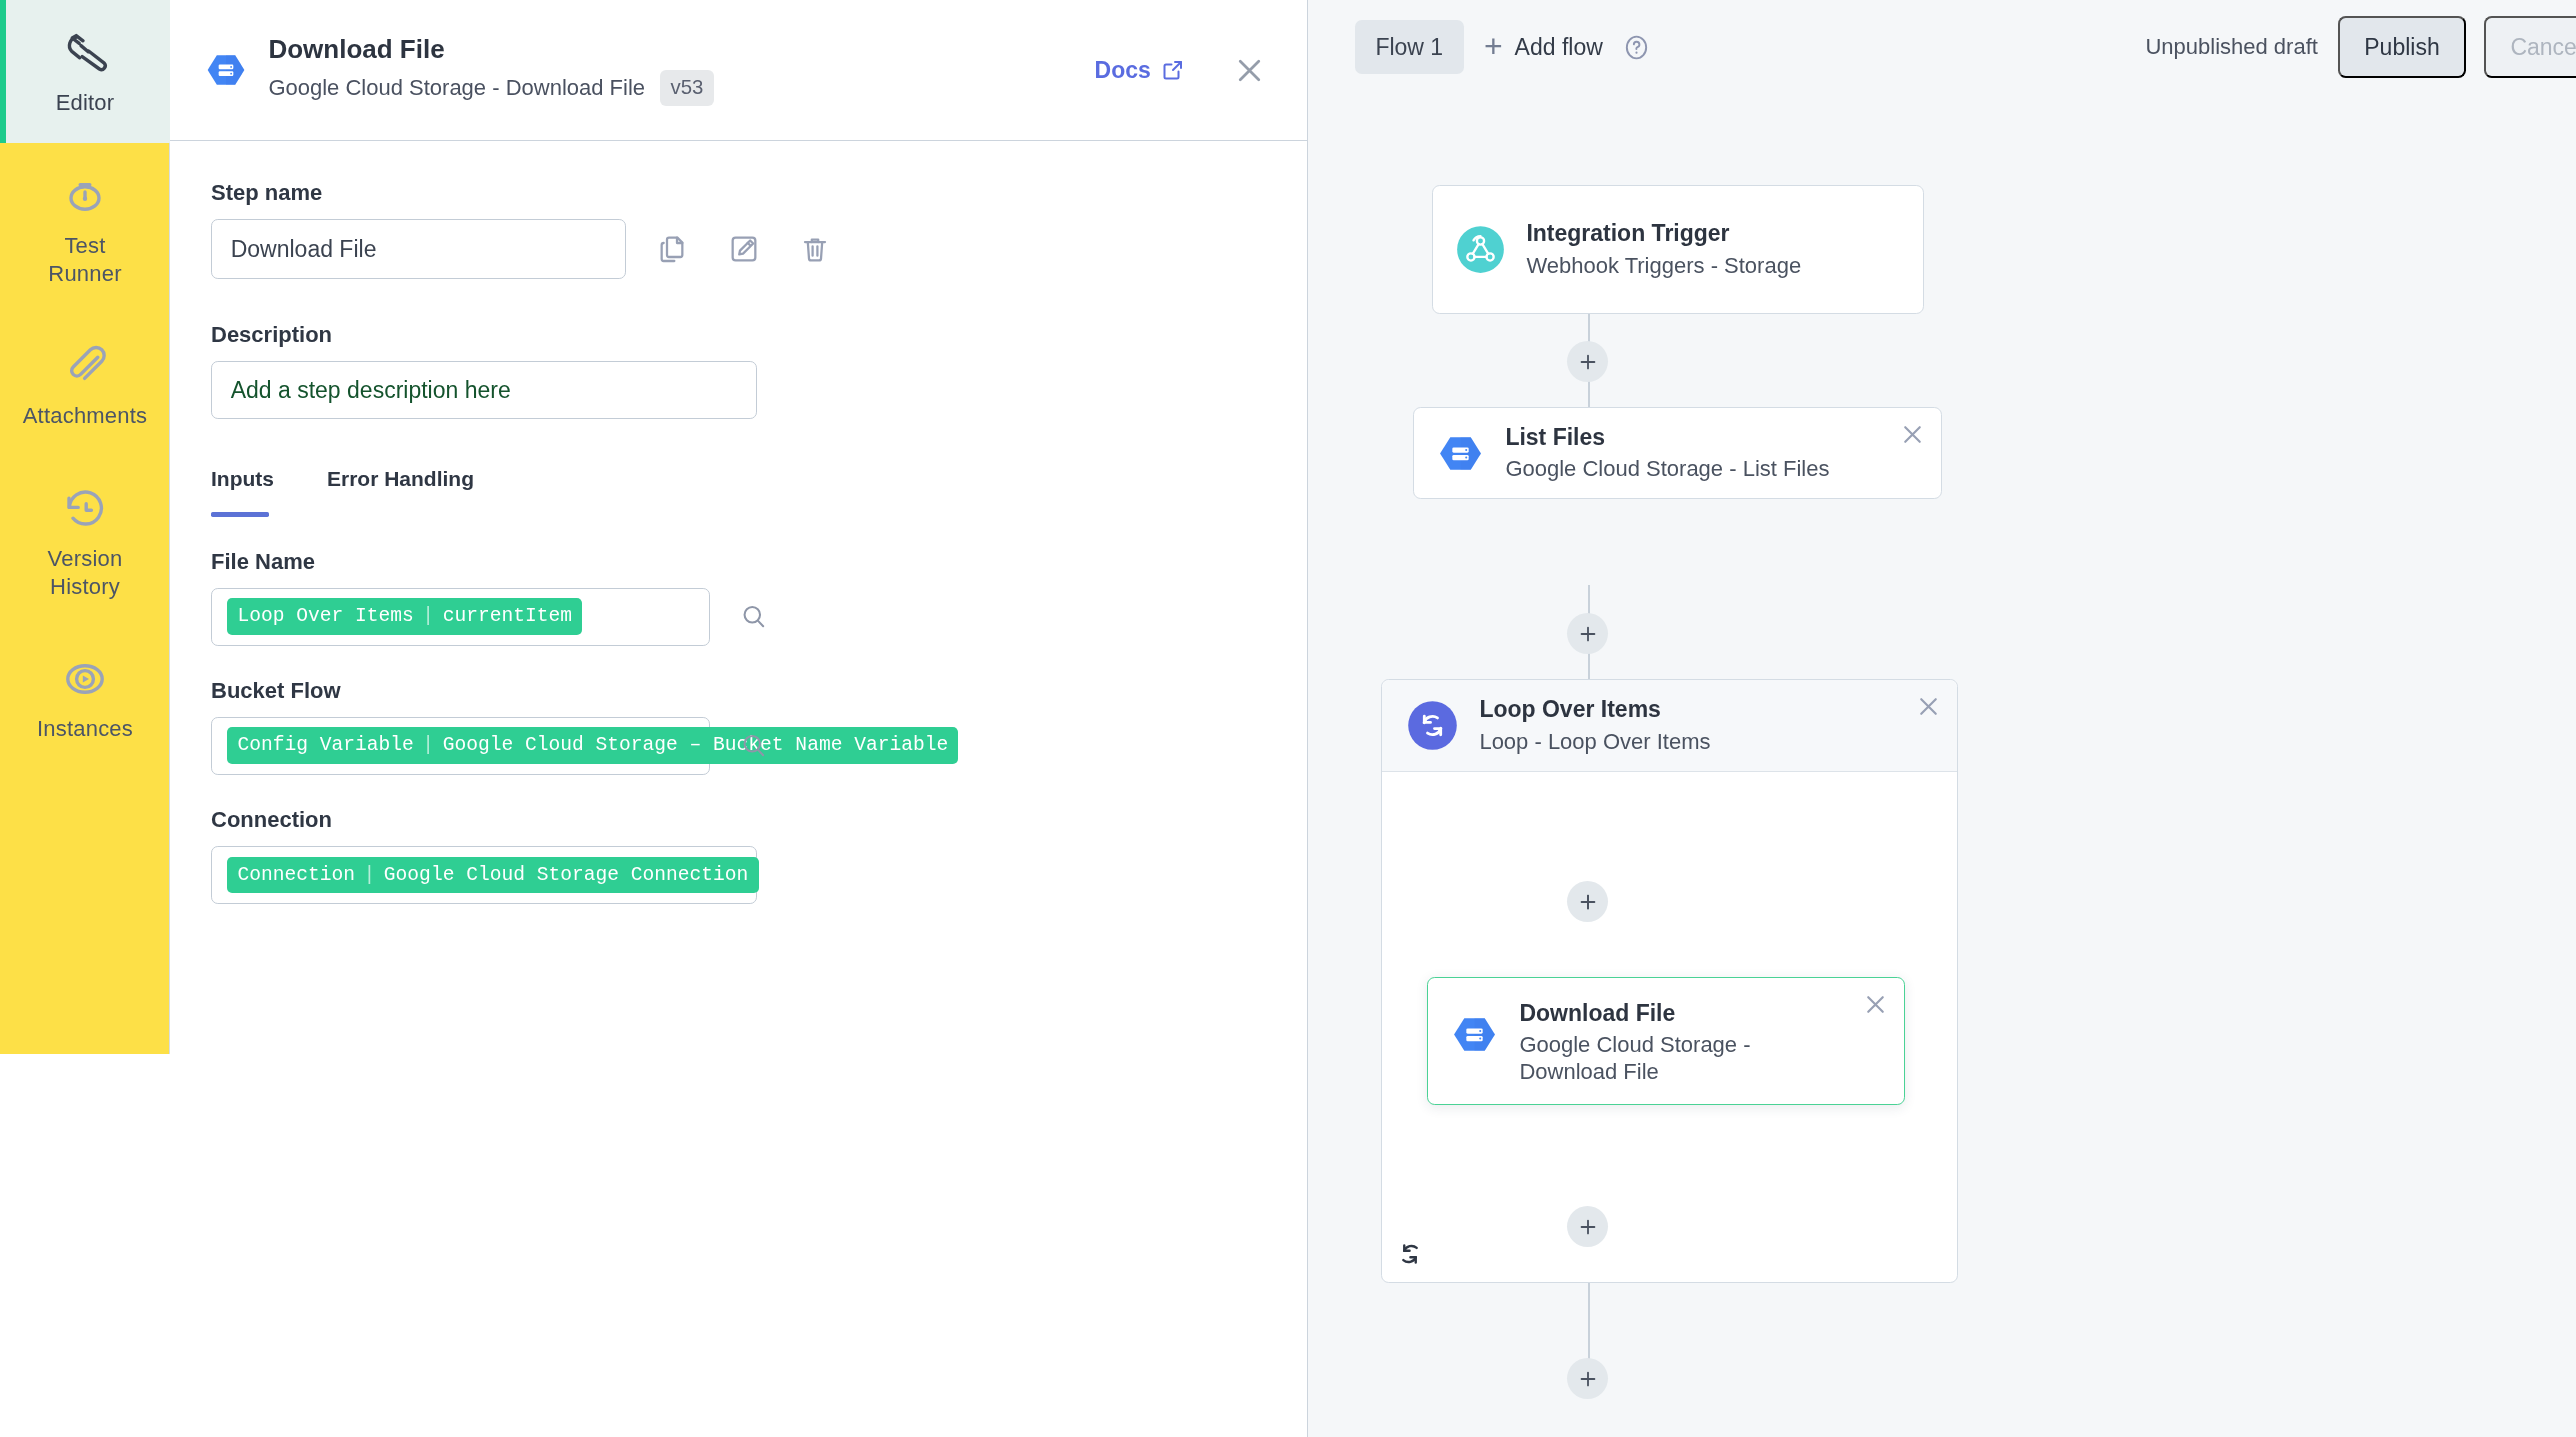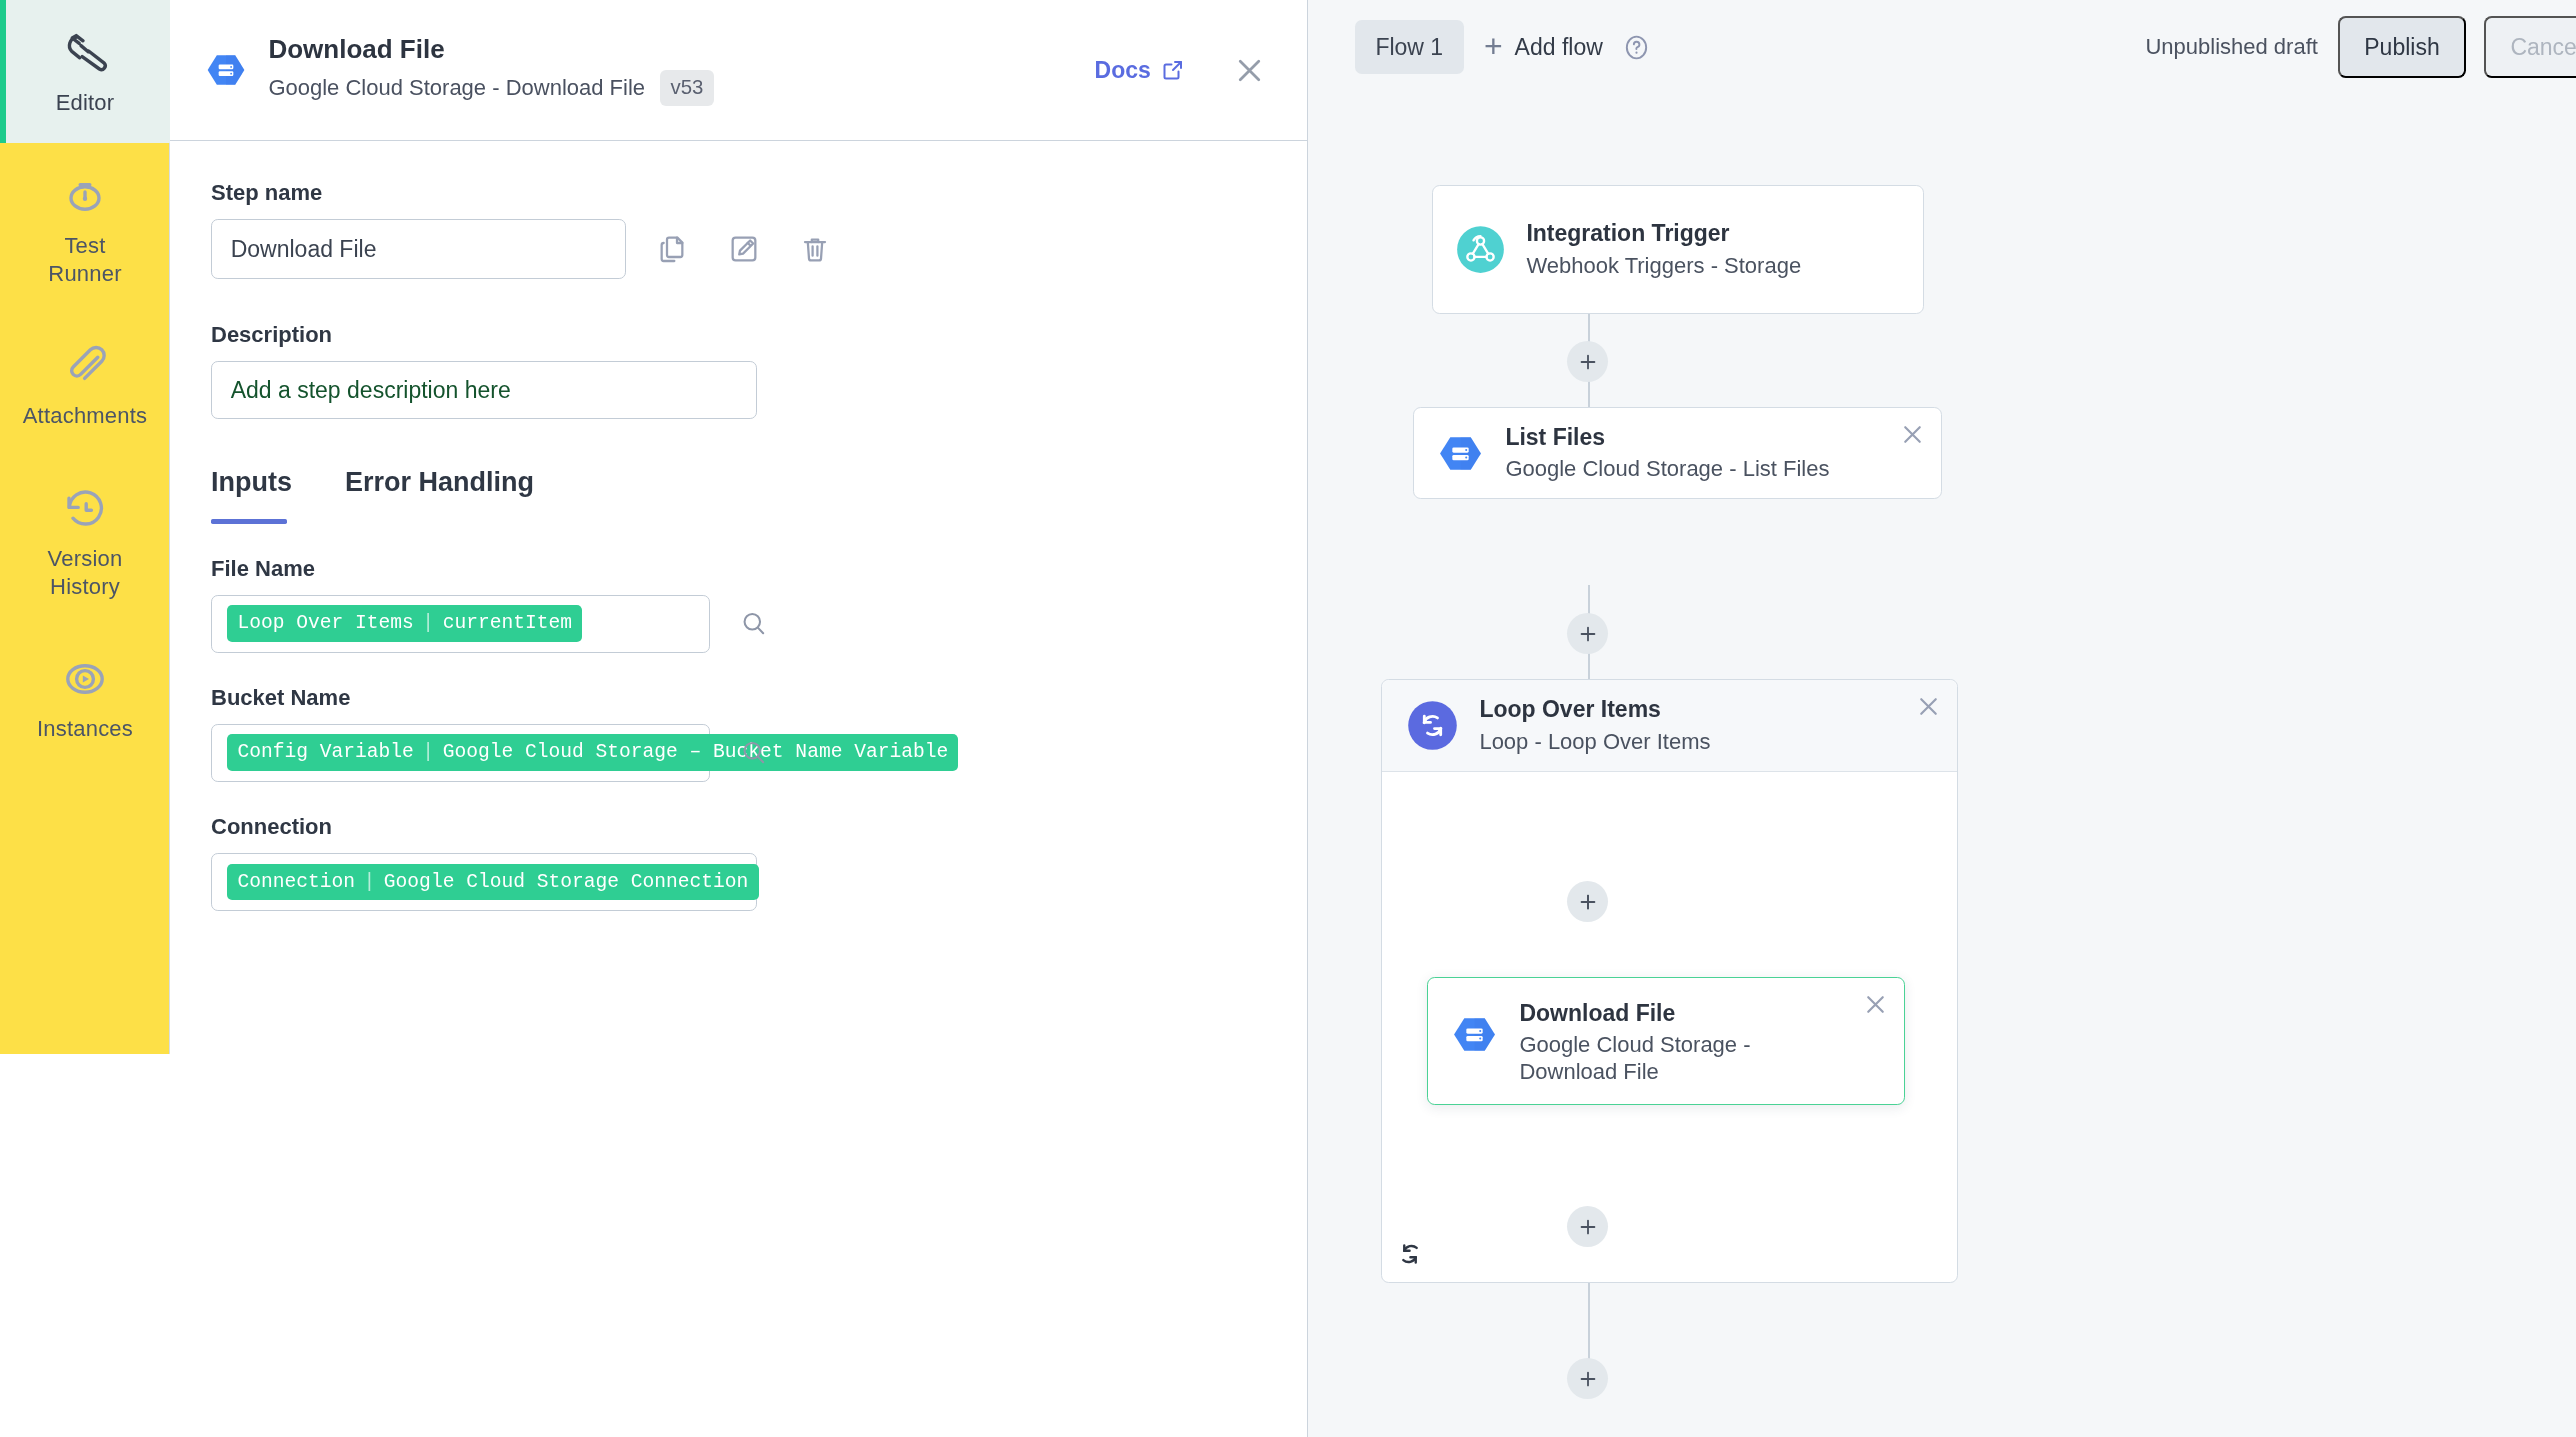--- a/index.html
+++ b/index.html
@@ -91,21 +91,21 @@
 
   .desc-box {
     width: 546px; height: 58px; margin-bottom: 0; padding: 0 18.7px;
   }
   .desc-ph { font-size: 23px; color: #14532d; }
   .gap-48 { height: 43px; }
   .gap-54 { height: 48px; }
 
   .tabs { display: flex; gap: 53px; position: relative; }
   .tab {
-    font-size: 27px; font-weight: 700; color: #2f3744;
+    font-size: 21px; font-weight: 700; color: #2f3744;
     padding-bottom: 25.5px; cursor: pointer; position: relative;
   }
   .tab.active::after {
     content: ""; position: absolute; left: 0; right: 5.1px; bottom: 0;
     height: 4.3px; background: #5c72d6; border-radius: 1.7px;
   }
 
   .field-block { margin-top: 32px; }
   .chip-row { display: flex; align-items: center; gap: 29px; }
   .chip-box { width: 499px; min-height: 58px; padding: 0 15.3px; }
@@ -348,21 +348,21 @@
           <span class="search-ic">
             <svg viewBox="0 0 24 24" fill="none" stroke="#8e96a8" stroke-width="1.7" stroke-linecap="round">
               <circle cx="11" cy="10.5" r="6.4"></circle>
                 <path d="M15.8 15.6 20 20"></path>
             </svg>
           </span>
         </div>
       </div>
 
       <div class="field-block">
-        <div class="field-label">Bucket Name</div>
+        <div class="field-label">Bucket Flow</div>
         <div class="chip-row">
           <div class="txtbox chip-box">
             <span class="chip">
               <span>Config Variable</span>
               <span class="chip-sep">|</span>
               <span>Google Cloud Storage – Bucket Name Variable</span>
             </span>
           </div>
           <span class="search-ic">
             <svg viewBox="0 0 24 24" fill="none" stroke="#8e96a8" stroke-width="1.7" stroke-linecap="round">

